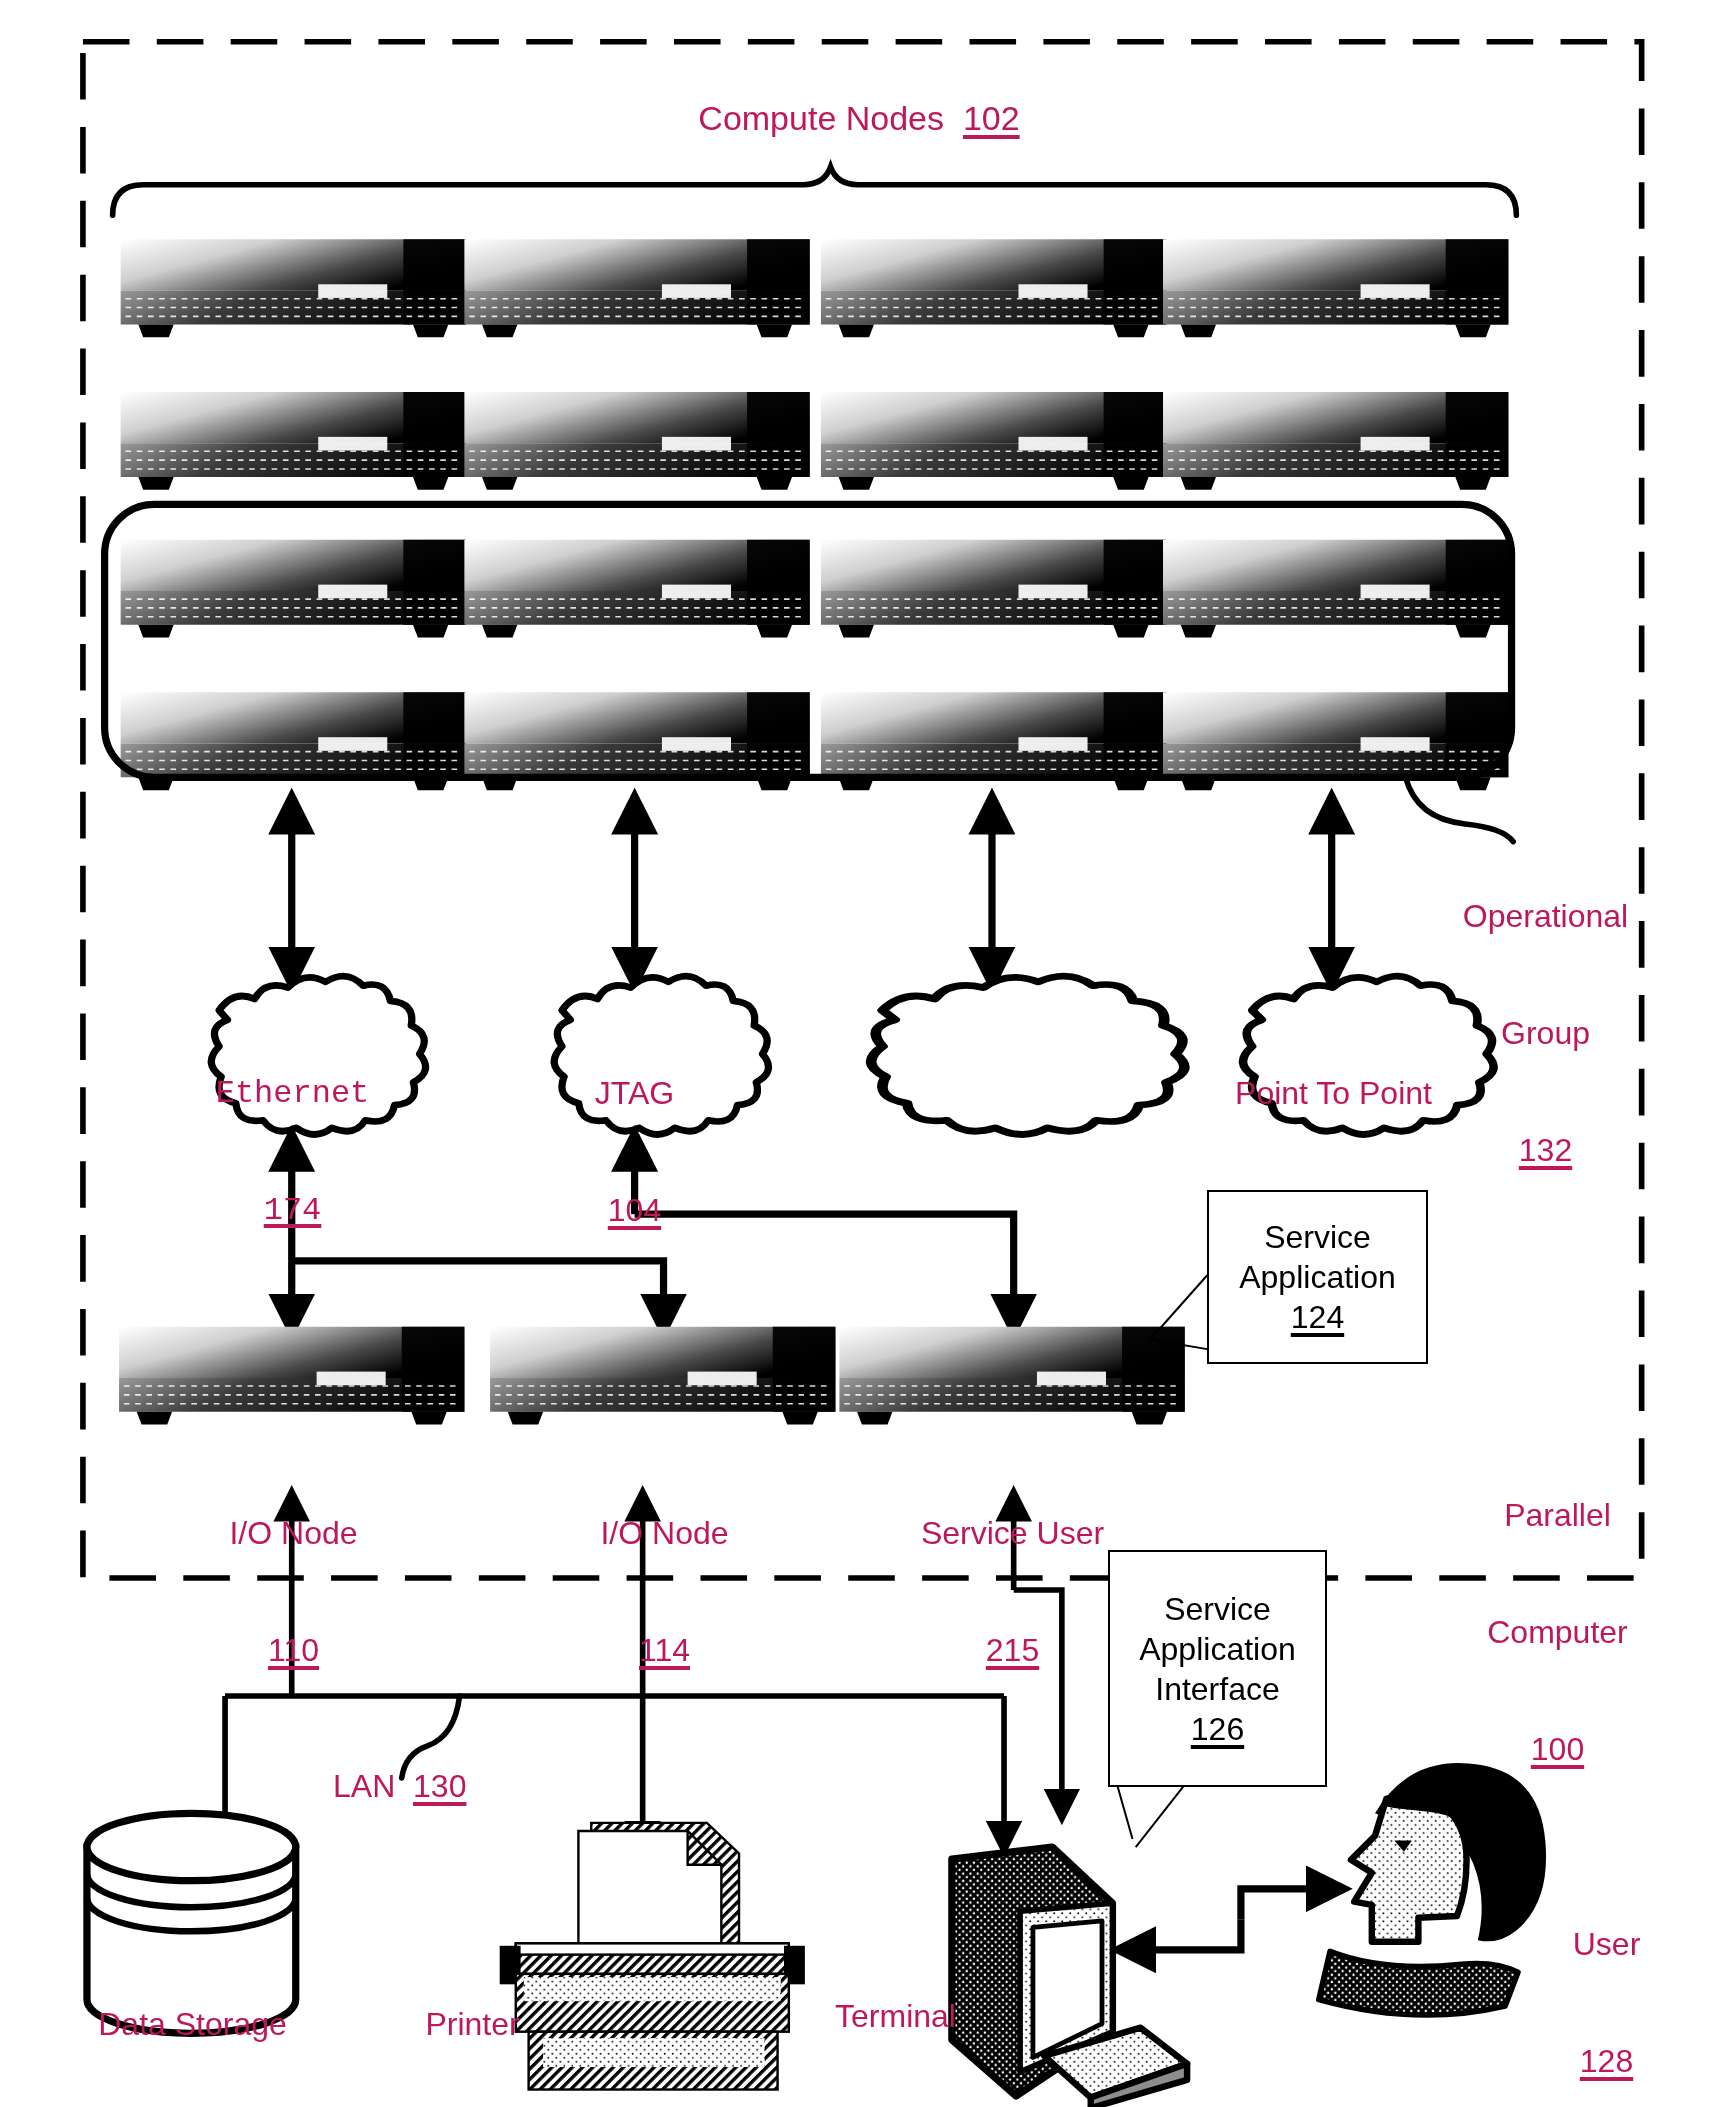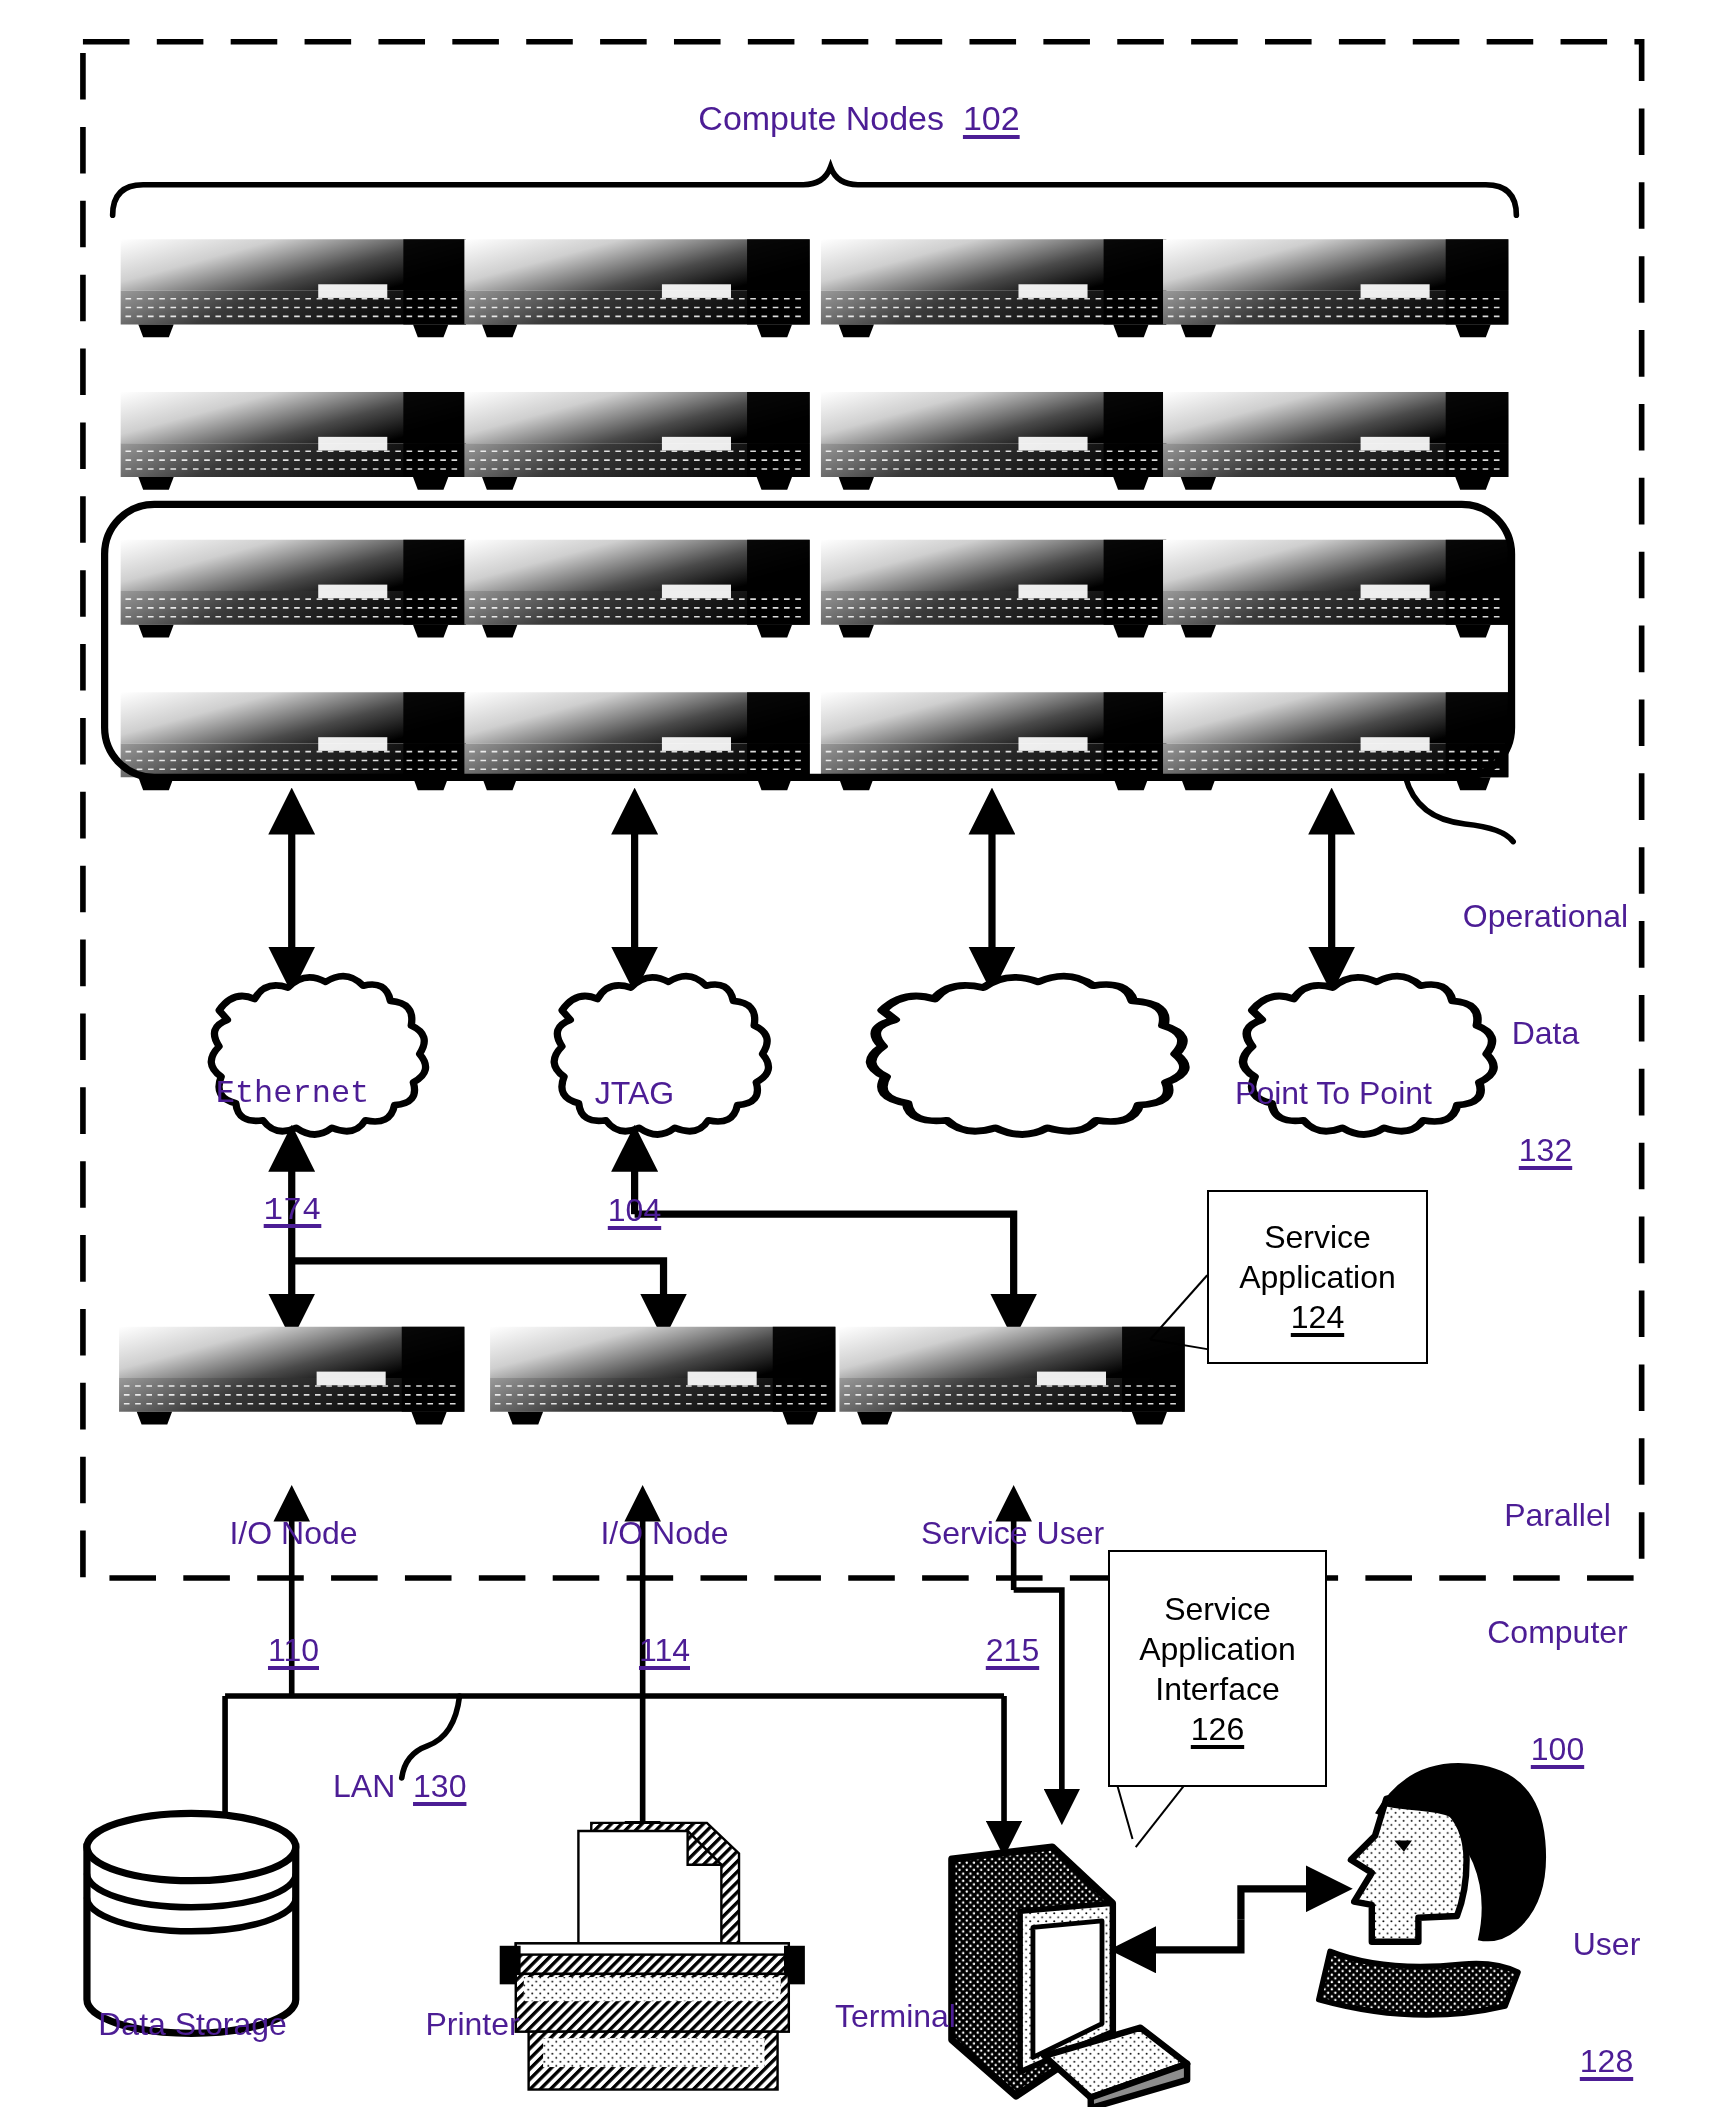--- a/index.html
+++ b/index.html
@@ -1,18 +1,18 @@
 <!DOCTYPE html>
 <html style="font-size:13px"><head>
 <meta charset="utf-8">
 <style>
   html,body{margin:0;padding:0;background:#fff;}
   body{font-family:"Liberation Sans", sans-serif;color:#000;}
   #page{position:relative;width:1731px;height:2108px;background:#fff;overflow:hidden;}
-  .lbl{position:absolute;text-align:center;line-height:1.22;font-size:32px;color:#4c1d95;white-space:pre;}
+  .lbl{position:absolute;text-align:center;line-height:1.22;font-size:32px;color:#be185d;white-space:pre;}
   .lbl.big{font-size:34px;}
   .num{text-decoration:underline;text-underline-offset:4.8px;text-decoration-thickness:4px;}
   .svgroot{position:absolute;left:0;top:0;width:1731px;height:2108px;}
   .boxline{position:absolute;border:2.4px solid #000;background:#fff;}
   .celltext{display:flex;align-items:center;justify-content:center;height:100%;width:100%;
             flex-direction:column;font-size:32px;line-height:1.25;}
 </style>
 </head>
 <body>
 
@@ -252,21 +252,21 @@
       <path d="M1736,2292 l22,0 l-10,14 z" fill="#000"></path>
 
       <path d="M1656,2430 q66,26 164,16 q42,-4 70,10 l-16,42 q-110,26 -232,-8 z" fill="url(#crossDots)" stroke="#000" stroke-width="7" stroke-linejoin="round"></path>
     </g>
   </svg>
 
   <div class="lbl big" style="left:618px;top:98px;width:482px;"><span>Compute Nodes</span>&nbsp;&nbsp;<span class="num">102</span></div>
 
   <div class="lbl" style="left:1429px;top:819px;width:233px;">
     <div>Operational</div>
-    <div>Data</div>
+    <div>Group</div>
     <div class="num">132</div>
   </div>
 
   <div class="lbl" style="left:1445px;top:1418px;width:225px;">
     <div>Parallel</div>
     <div>Computer</div>
     <div class="num">100</div>
   </div>
 
   <div class="lbl" style="left:167px;top:996px;width:251px;font-family:Liberation Mono, monospace;">

